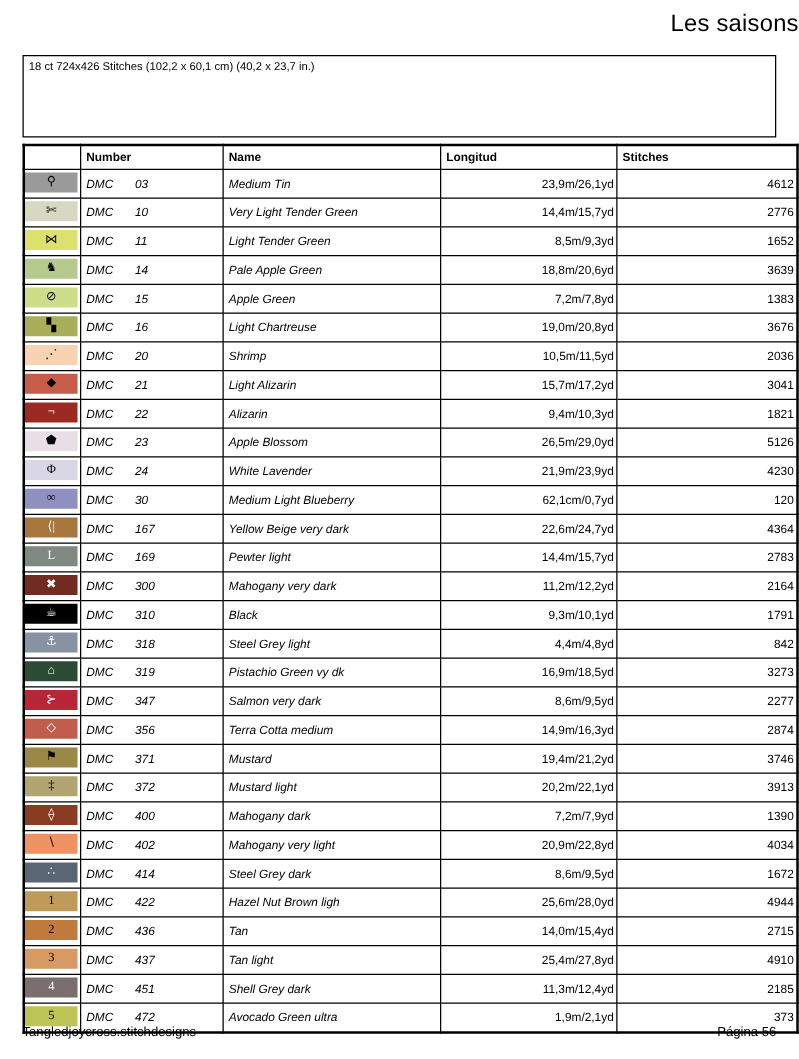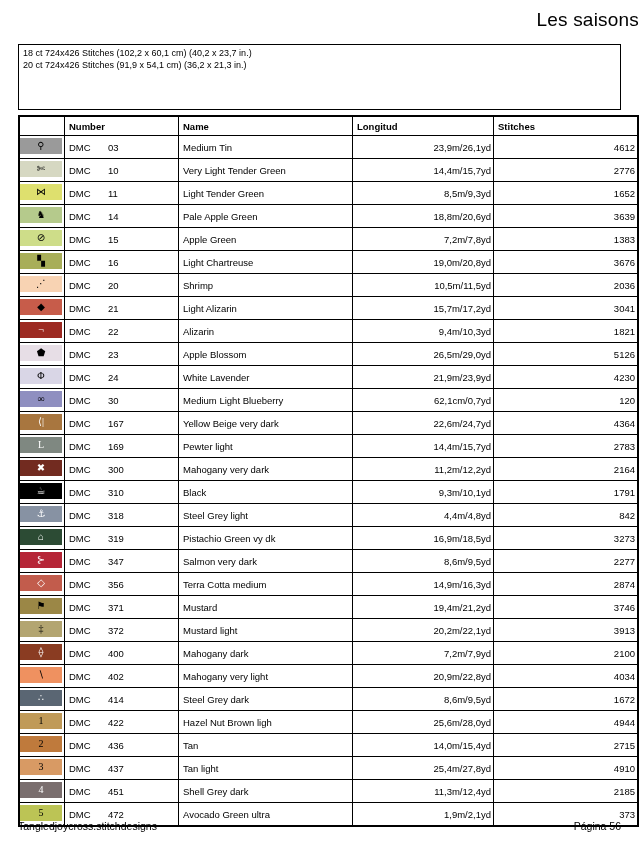--- a/index.html
+++ b/index.html
@@ -50,21 +50,21 @@
   .key th {
     text-align:left; font-weight:bold;
     padding-left:4px; height:18px;
   }
   .col-sym  { width:40px; }
   .col-num  { width:109px; }
   .col-name { width:169px; }
   .col-len  { width:136px; }
   .col-st   { width:139px; }
 
-  td.col-num, td.col-name { padding-left:4px; }
+  td.col-num, td.col-name { padding-left:4px;font-style:italic; }
   td.col-len, td.col-st { text-align:right; padding-right:2px; }
   .brand { display:inline-block; width:39px; }
 
   td.col-sym { padding:0 2px 3px 0; }
   .swatch {
     height:16px;
     display:flex; align-items:center; justify-content:center;
     font-family:"Liberation Serif","DejaVu Sans",serif;
     font-size:10px; line-height:1;
   }
@@ -78,21 +78,20 @@
 </head>
 <body>
 
 <div class="page">
 
   <h1 class="title">Les saisons</h1>
 
 
   <div class="info-box">
     <div>18 ct 724x426 Stitches (102,2 x 60,1 cm) (40,2 x 23,7 in.)</div>
-    <div>20 ct 724x426 Stitches (91,9 x 54,1 cm) (36,2 x 21,3 in.)</div>
   </div>
 
   <table class="key">
     <thead>
       <tr>
         <th class="col-sym"></th>
         <th class="col-num">Number</th>
         <th class="col-name">Name</th>
         <th class="col-len">Longitud</th>
         <th class="col-st">Stitches</th>
@@ -411,21 +410,21 @@
     <td class="col-sym">
       <div class="swatch" style="background: rgb(138, 60, 34);">
         <span style="color: rgb(255, 255, 255);">⟠</span>
       </div>
     </td>
     <td class="col-num">
       <span class="brand">DMC</span><span>400</span>
     </td>
     <td class="col-name">Mahogany dark</td>
     <td class="col-len">7,2m/7,9yd</td>
-    <td class="col-st">2100</td>
+    <td class="col-st">1390</td>
   </tr>
 
   <tr>
     <td class="col-sym">
       <div class="swatch" style="background: rgb(239, 145, 96);">
         <span style="color: rgb(0, 0, 0);">∖</span>
       </div>
     </td>
     <td class="col-num">
       <span class="brand">DMC</span><span>402</span>

